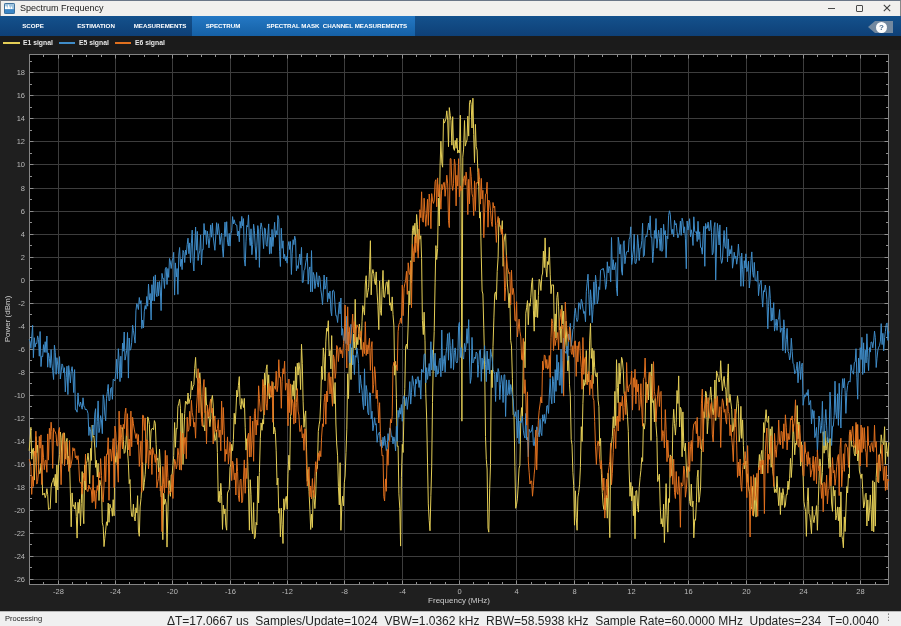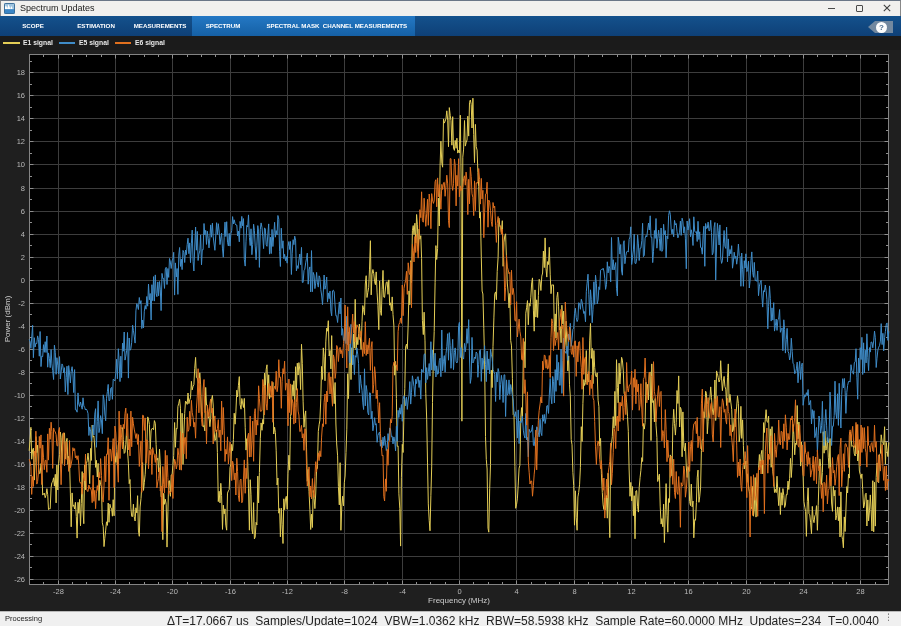--- a/index.html
+++ b/index.html
@@ -6,21 +6,21 @@
 </style></head><body>
 
 <div class="abs" style="left:0;top:0;width:901px;height:16px;background:#f1f0ee;border-top:1px solid #6a7687;border-left:1px solid #888;border-right:1px solid #888;box-sizing:border-box;"></div>
 <svg class="abs" style="left:4px;top:3px;" width="11" height="11" viewBox="0 0 11 11">
   <rect x="0" y="0" width="11" height="11" rx="1" fill="#9ec4e0"></rect>
   <path d="M0.5 6 L1.8 2.2 L3.2 6 L4.6 1.2 L6 6 Z" fill="#ffffff"></path>
   <path d="M0.8 6.2 L2 2.4 L3.3 6.2 Z M3.3 6.2 L4.7 1.4 L6.1 6.2 Z M6.1 6.2 L7.4 3 L8.7 6.2 Z" fill="#ffffff"></path>
   <rect x="0.5" y="6.2" width="10" height="4.3" fill="#3b86c6"></rect>
   <rect x="0.5" y="0.5" width="10" height="10" rx="1" fill="none" stroke="#2a5d8a" stroke-width="0.8"></rect>
 </svg>
-<div class="abs" style="left:20px;top:3px;font-size:9px;color:#1b1b1b;">Spectrum Updates</div>
+<div class="abs" style="left:20px;top:3px;font-size:9px;color:#1b1b1b;">Spectrum Frequency</div>
 <div class="abs" style="left:828px;top:8px;width:7px;height:1.2px;background:#4a4a4a;"></div>
 <div class="abs" style="left:856px;top:4.5px;width:6.5px;height:6.5px;border:1.2px solid #4a4a4a;border-radius:1px;box-sizing:border-box;width:7px;height:7px;"></div>
 <svg class="abs" style="left:883px;top:4px;" width="8" height="8" viewBox="0 0 8 8">
     <path d="M0.8 0.8 L7.2 7.2 M7.2 0.8 L0.8 7.2" stroke="#3f3f3f" stroke-width="1.1"></path>
   </svg>
 
 <div class="abs" style="left:0;top:16px;width:901px;height:20px;background:linear-gradient(#14518c,#0e4077);"></div>
 <div class="abs" style="left:192px;top:16px;width:223px;height:20px;background:linear-gradient(#2478c4,#1560a5);"></div>
 <div class="abs ribtxt" style="left:0;top:16px;width:901px;height:20px;font-size:6.2px;font-weight:bold;color:#fff;letter-spacing:0;">
   <span class="abs" style="left:33px;top:6px;transform:translateX(-50%);">SCOPE</span>

